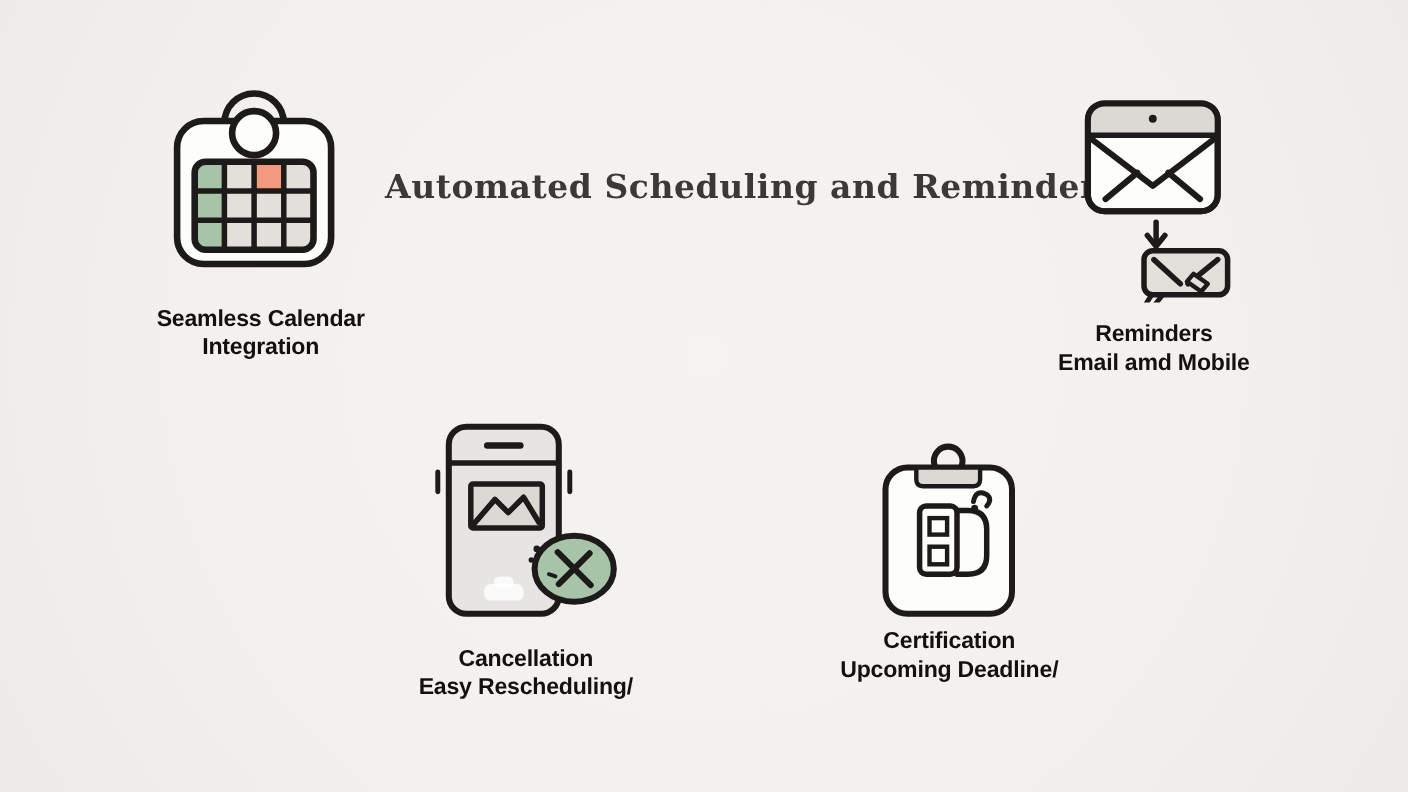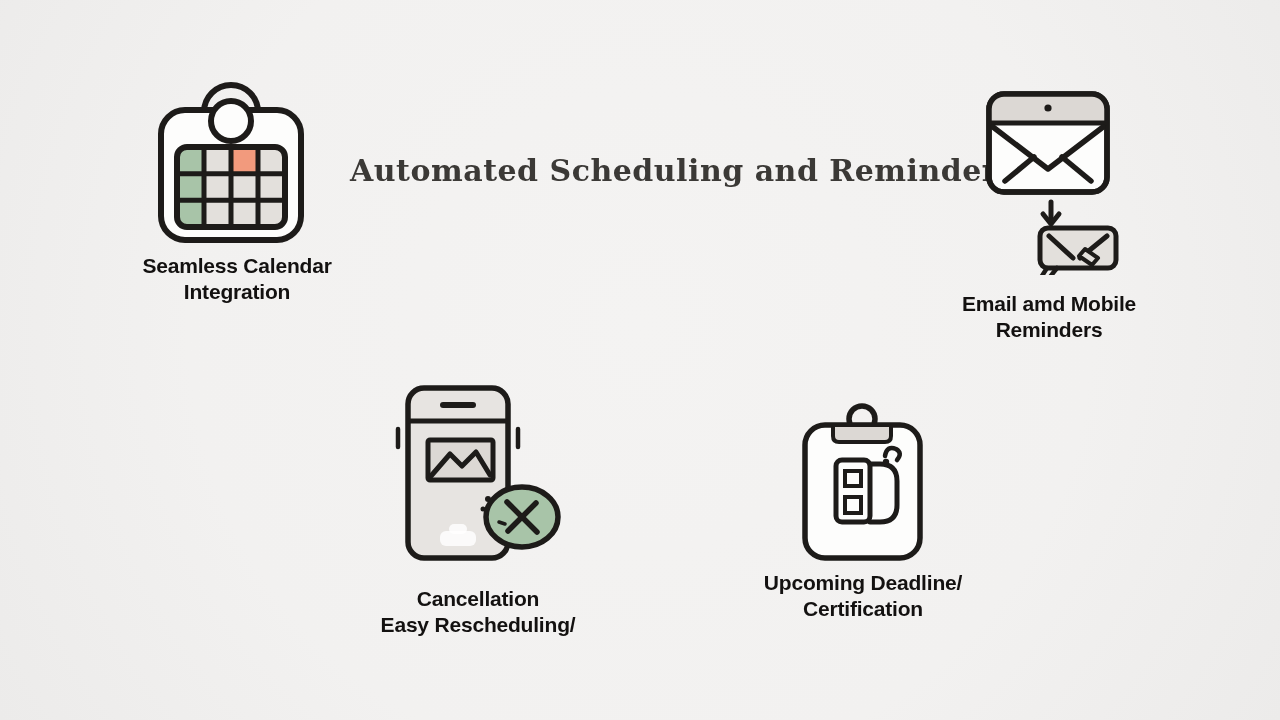--- a/index.html
+++ b/index.html
@@ -63,21 +63,21 @@
       <g class="ol" stroke-width="5">
         <line x1="54" y1="84" x2="54" y2="164"></line>
         <line x1="81" y1="84" x2="81" y2="164"></line>
         <line x1="108" y1="84" x2="108" y2="164"></line>
         <line x1="27" y1="110.7" x2="135" y2="110.7"></line>
         <line x1="27" y1="137.3" x2="135" y2="137.3"></line>
       </g>
     </g>
     <rect class="ol" x="27" y="84" width="108" height="80" rx="10" stroke-width="6"></rect>
   </svg>
-  <div class="feature-label" style="left:97px; top:253px; width:280px;">
+  <div class="feature-label" style="left:97px; top:277px; width:280px;">
     <span>Seamless Calendar</span>
     <span>Integration</span>
   </div>
 
   <svg class="icon-svg" style="left:983px; top:90px;" width="140" height="185" viewBox="0 0 140 185" aria-hidden="true">
 
     <rect class="ol fill-white" x="6" y="4" width="118" height="98" rx="15" stroke-width="5.5"></rect>
 
     <path class="fill-bar" d="M6,33 L124,33 L124,19 Q124,4 109,4 L21,4 Q6,4 6,19 Z"></path>
     <rect class="ol" x="6" y="4" width="118" height="98" rx="15" stroke-width="5.5"></rect>
@@ -96,22 +96,22 @@
 
     <rect class="ol fill-neutral" x="57" y="138" width="76" height="40" rx="8" stroke-width="5"></rect>
     <line class="ol" x1="66" y1="146" x2="90" y2="168" stroke-width="5" stroke-linecap="round"></line>
     <line class="ol" x1="124" y1="146" x2="97" y2="168" stroke-width="5" stroke-linecap="round"></line>
 
     <path class="ol fill-neutral" d="M96,166 l13,9 l6,-7 l-13,-9 z" stroke-width="4" stroke-linejoin="round"></path>
 
     <path class="ol" d="M64,178 L57,189 M74,178 L63,192" stroke-width="4.5" stroke-linecap="round"></path>
   </svg>
   <div class="feature-label" style="left:919px; top:291px; width:260px;">
+    <span>Reminders</span>
     <span>Email amd Mobile</span>
-    <span>Reminders</span>
   </div>
 
   <svg class="icon-svg" style="left:383px; top:383px;" width="185" height="185" viewBox="0 0 185 185" aria-hidden="true">
 
     <line class="ol" x1="15" y1="46" x2="15" y2="64" stroke-width="4.5" stroke-linecap="round"></line>
     <line class="ol" x1="135" y1="46" x2="135" y2="64" stroke-width="4.5" stroke-linecap="round"></line>
 
     <rect class="ol fill-phone" x="25" y="5" width="100" height="170" rx="16" stroke-width="5.5"></rect>
 
     <line class="ol" x1="60" y1="22" x2="90" y2="22" stroke-width="6" stroke-linecap="round"></line>
@@ -147,17 +147,17 @@
 
     <rect class="ol fill-white" x="36" y="62" width="34" height="62" rx="6" stroke-width="5"></rect>
     <rect class="ol" x="45" y="73" width="16" height="15" stroke-width="4"></rect>
     <rect class="ol" x="45" y="99" width="16" height="16" stroke-width="4"></rect>
 
     <path class="ol" d="M70,66 L80,66 Q97,66 97,83 L97,107 Q97,124 80,124 L70,124" stroke-width="5" stroke-linecap="round"></path>
     <path class="ol" d="M85,58 q2,-11 11,-7 q7,4 1,11" stroke-width="4.5" stroke-linecap="round"></path>
     <circle class="fill-ink" cx="86" cy="64" r="3.2"></circle>
   </svg>
   <div class="feature-label" style="left:733px; top:570px; width:260px;">
+    <span>Certification</span>
     <span>Upcoming Deadline/</span>
-    <span>Certification</span>
   </div>
 
 </div>
 
 </body></html>

